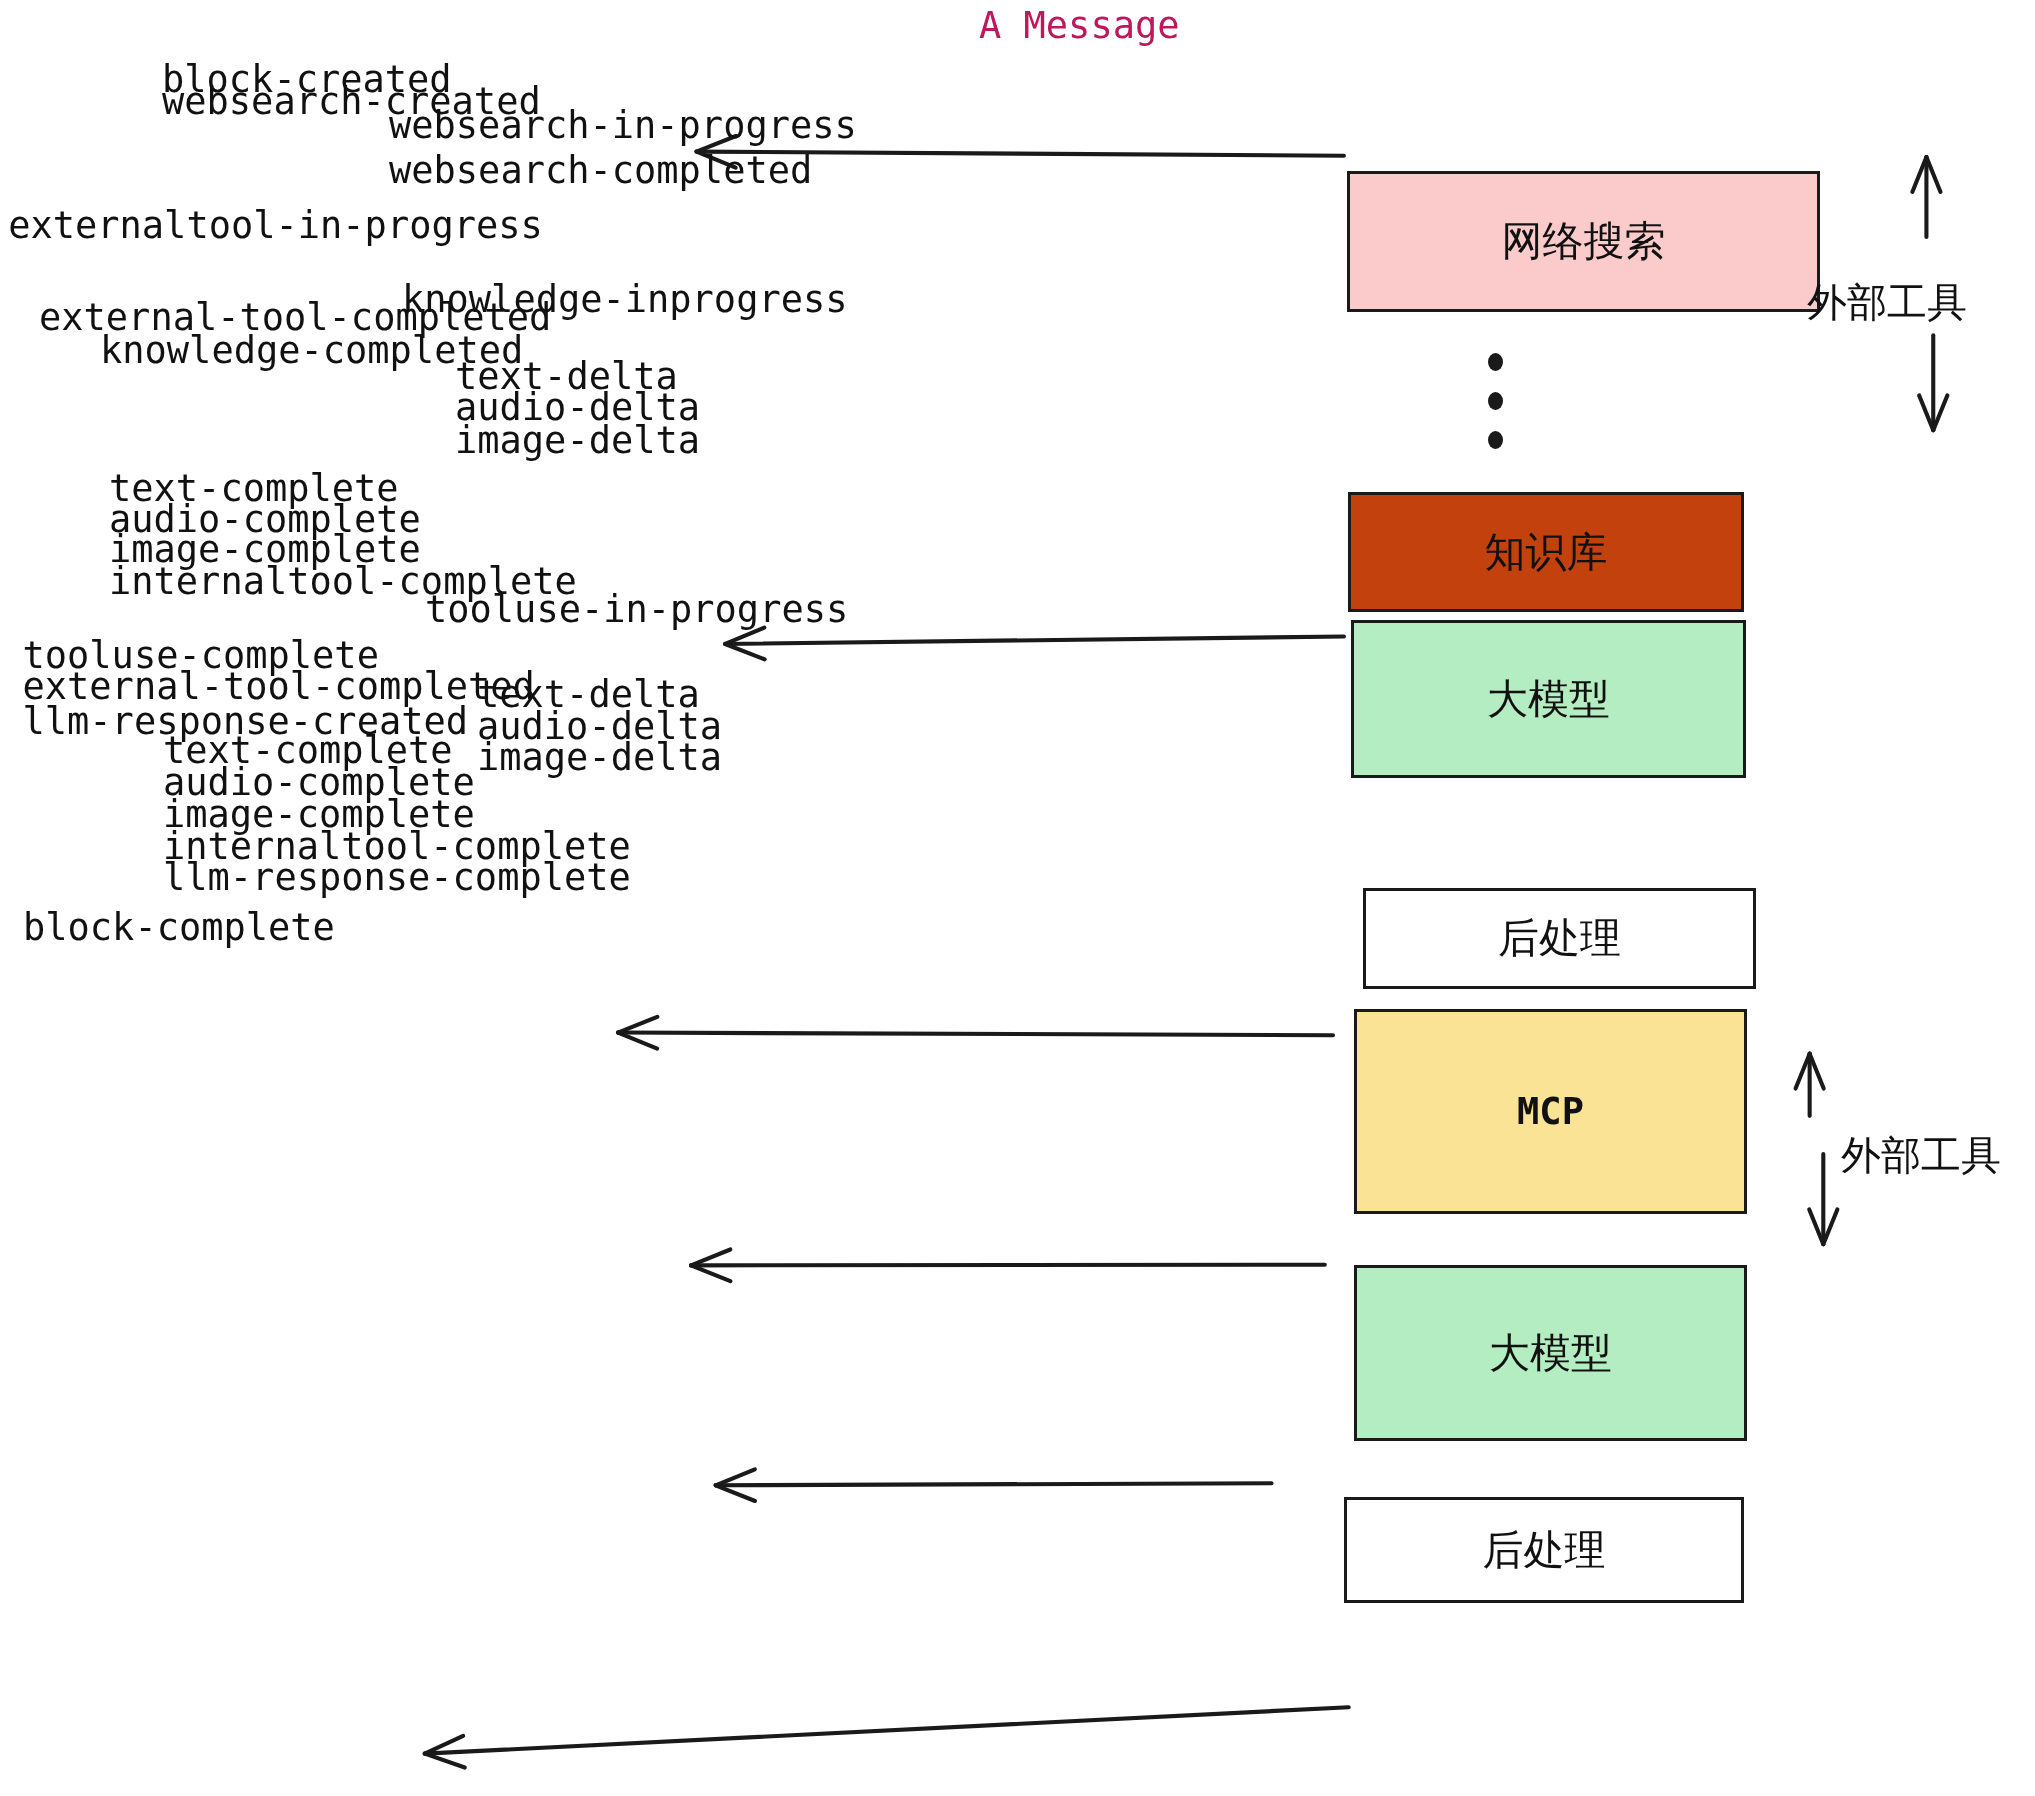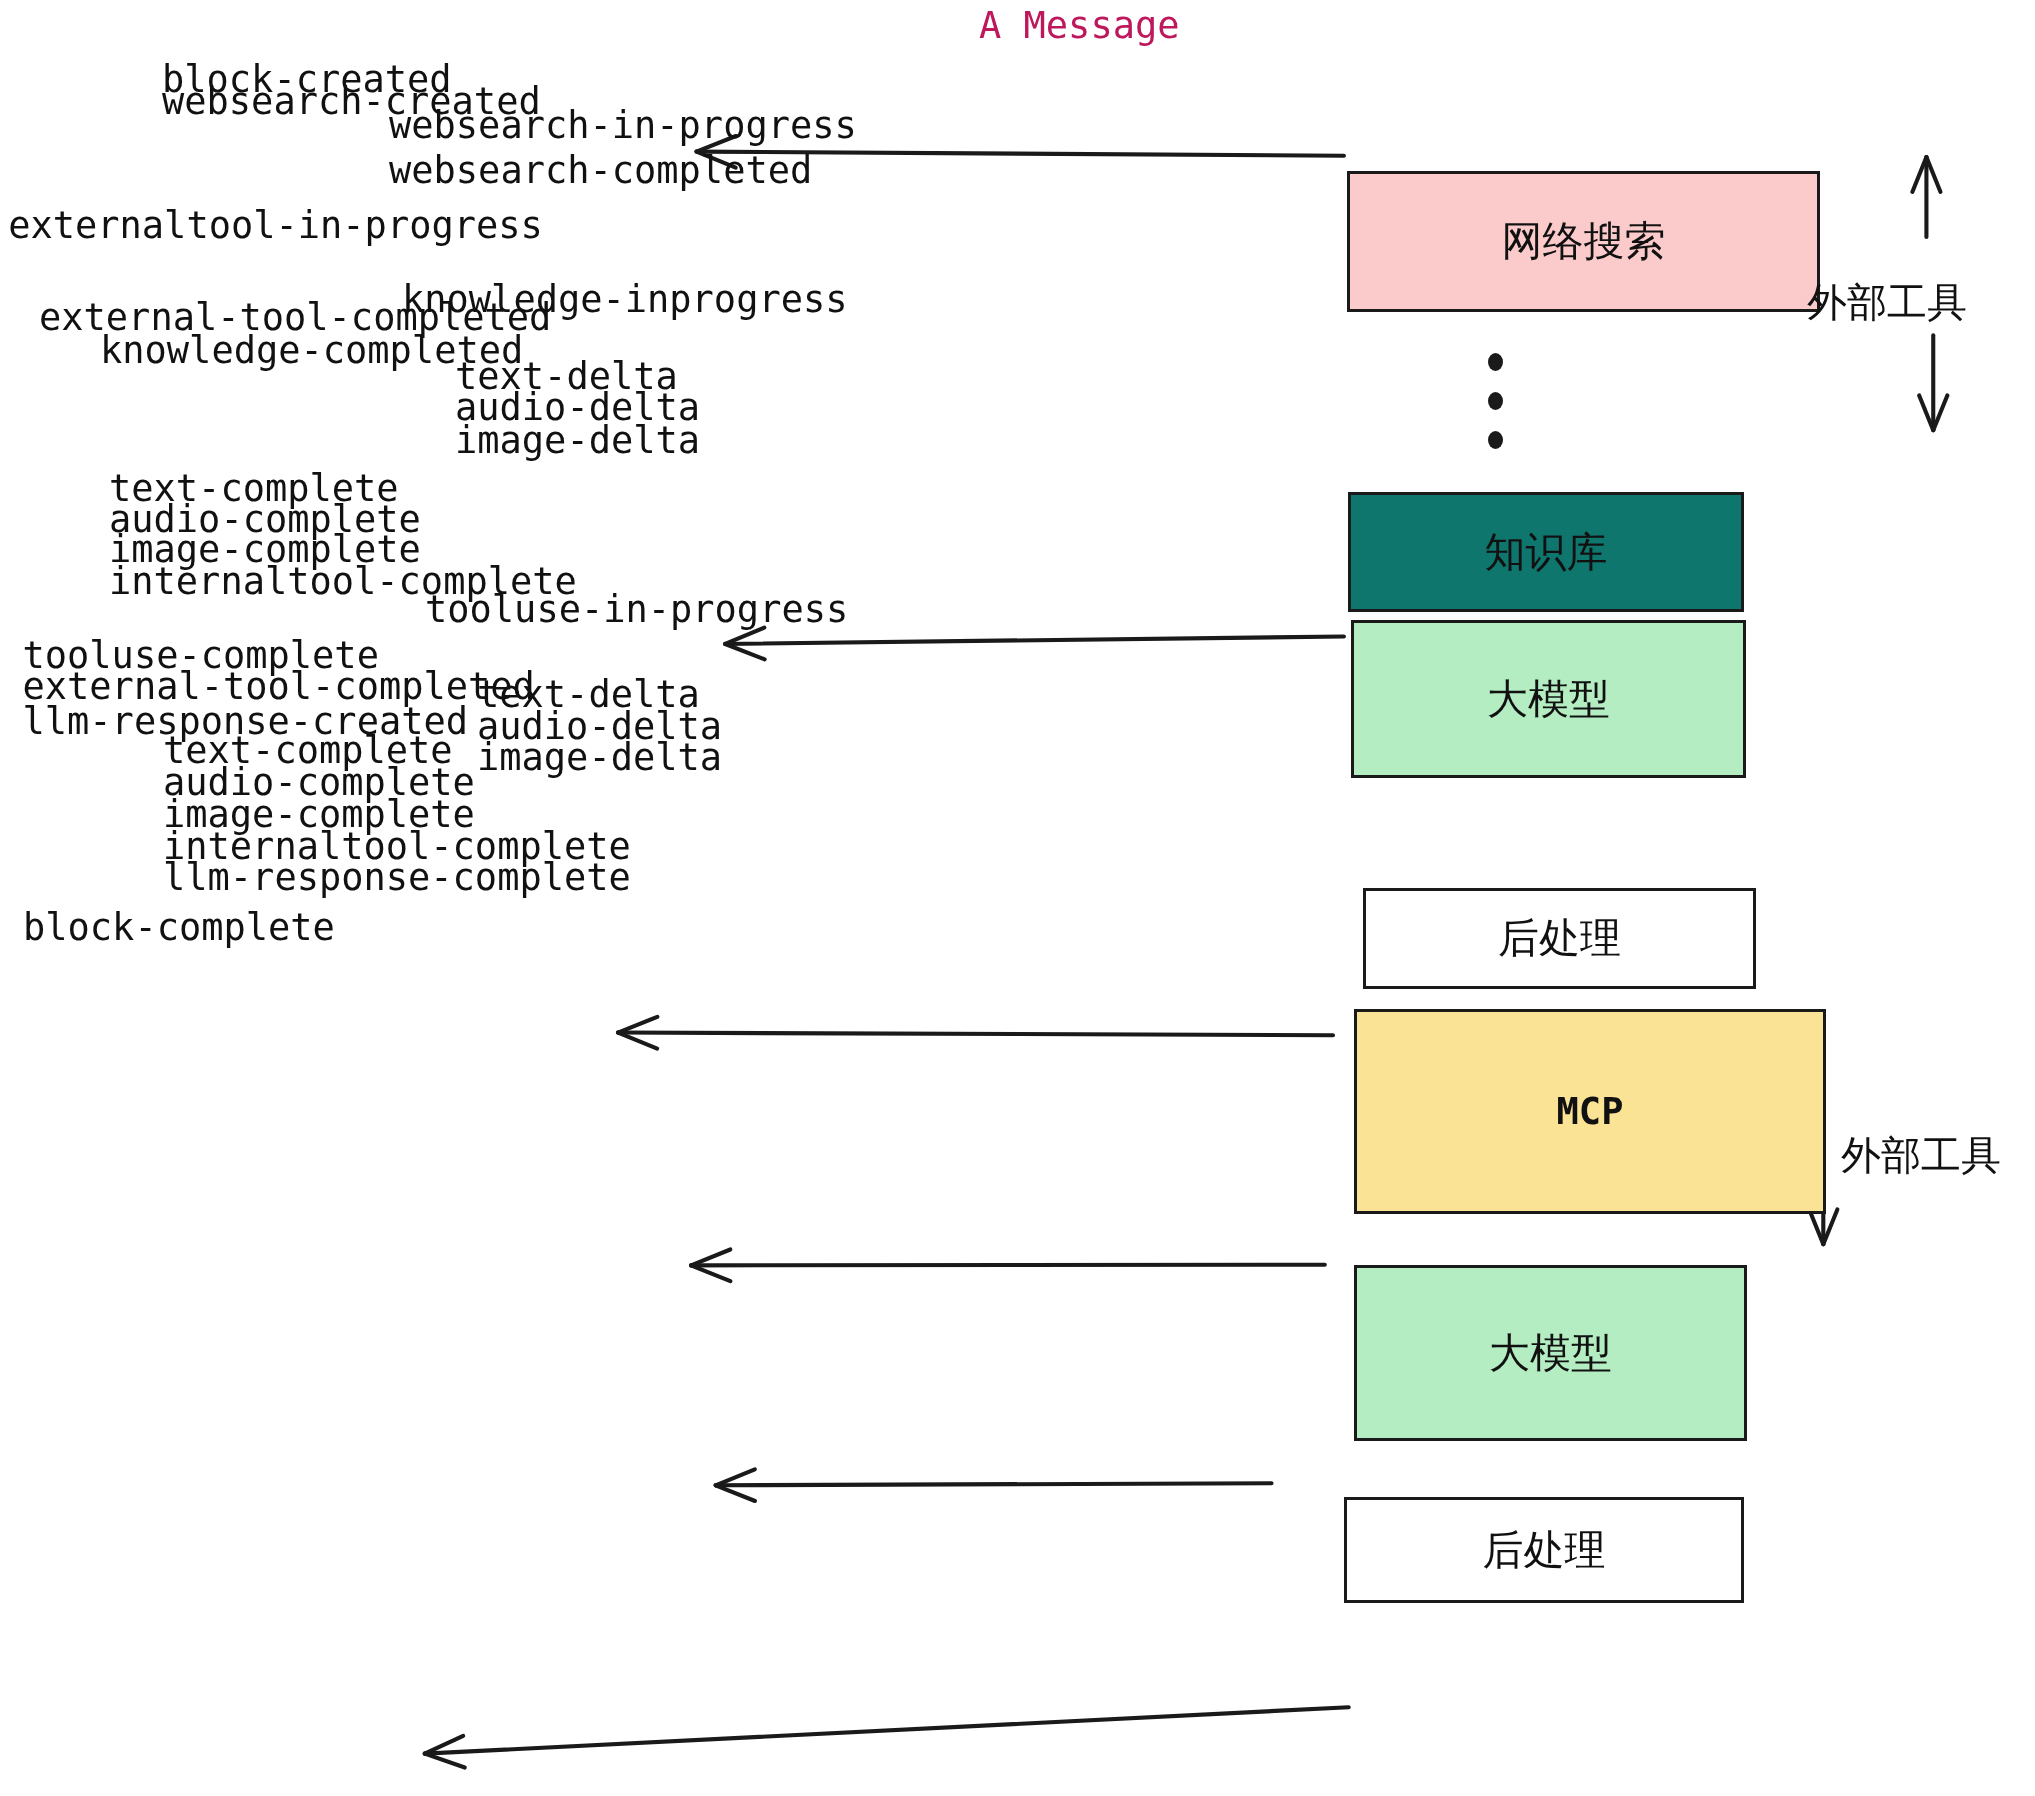--- a/index.html
+++ b/index.html
@@ -152,30 +152,30 @@
             <line x1="2670" y1="1822" x2="2649.3966373621247" y2="1771.0048879988267" stroke="#1A1A1A" stroke-width="6" stroke-linecap="round"></line>
           </g>
         </g>
       </g>
   </svg>
 
   <div id="node-host">
       <div class="node" style="left: 1347px; top: 171px; width: 473px; height: 141px; background: rgb(251, 203, 203);">
         <span>网络搜索</span>
       </div>
-      <div class="node" style="left: 1348px; top: 492px; width: 396px; height: 120px; background: #0f766e;">
+      <div class="node" style="left: 1348px; top: 492px; width: 396px; height: 120px; background: #c2410c;">
         <span>知识库</span>
       </div>
       <div class="node" style="left: 1351px; top: 620px; width: 395px; height: 158px; background: rgb(181, 237, 194);">
         <span>大模型</span>
       </div>
       <div class="node" style="left: 1363px; top: 888px; width: 393px; height: 101px; background: rgb(255, 255, 255);">
         <span>后处理</span>
       </div>
-      <div class="node mono" style="left: 1354px; top: 1009px; width: 472px; height: 205px; background: rgb(251, 227, 150);">
+      <div class="node mono" style="left: 1354px; top: 1009px; width: 393px; height: 205px; background: rgb(251, 227, 150);">
         <span>MCP</span>
       </div>
       <div class="node" style="left: 1354px; top: 1265px; width: 393px; height: 176px; background: rgb(181, 237, 194);">
         <span>大模型</span>
       </div>
       <div class="node" style="left: 1344px; top: 1497px; width: 400px; height: 106px; background: rgb(255, 255, 255);">
         <span>后处理</span>
       </div>
     </div>
 

